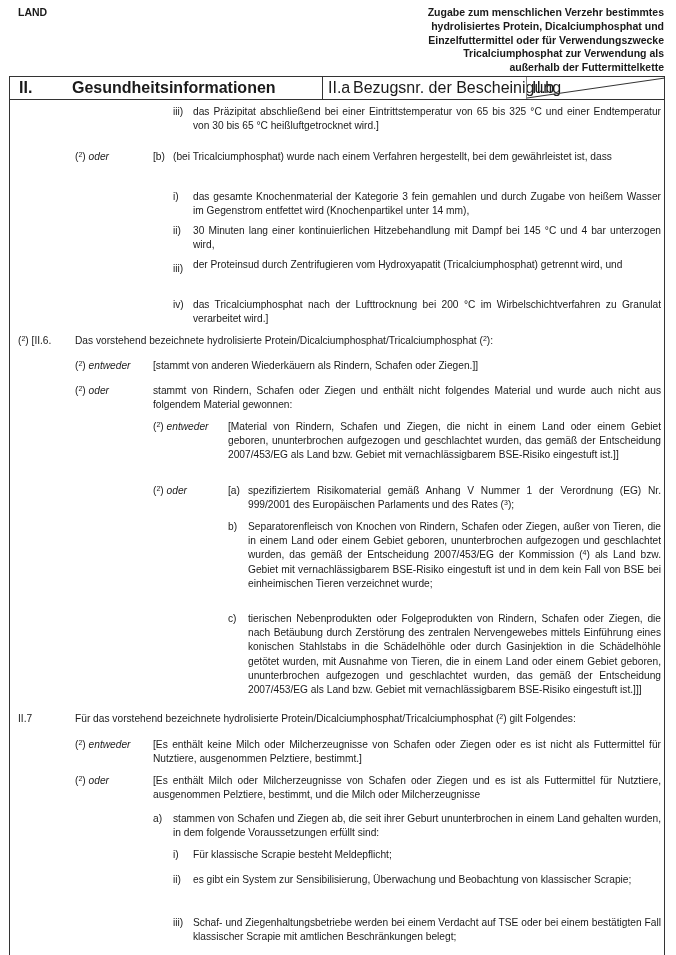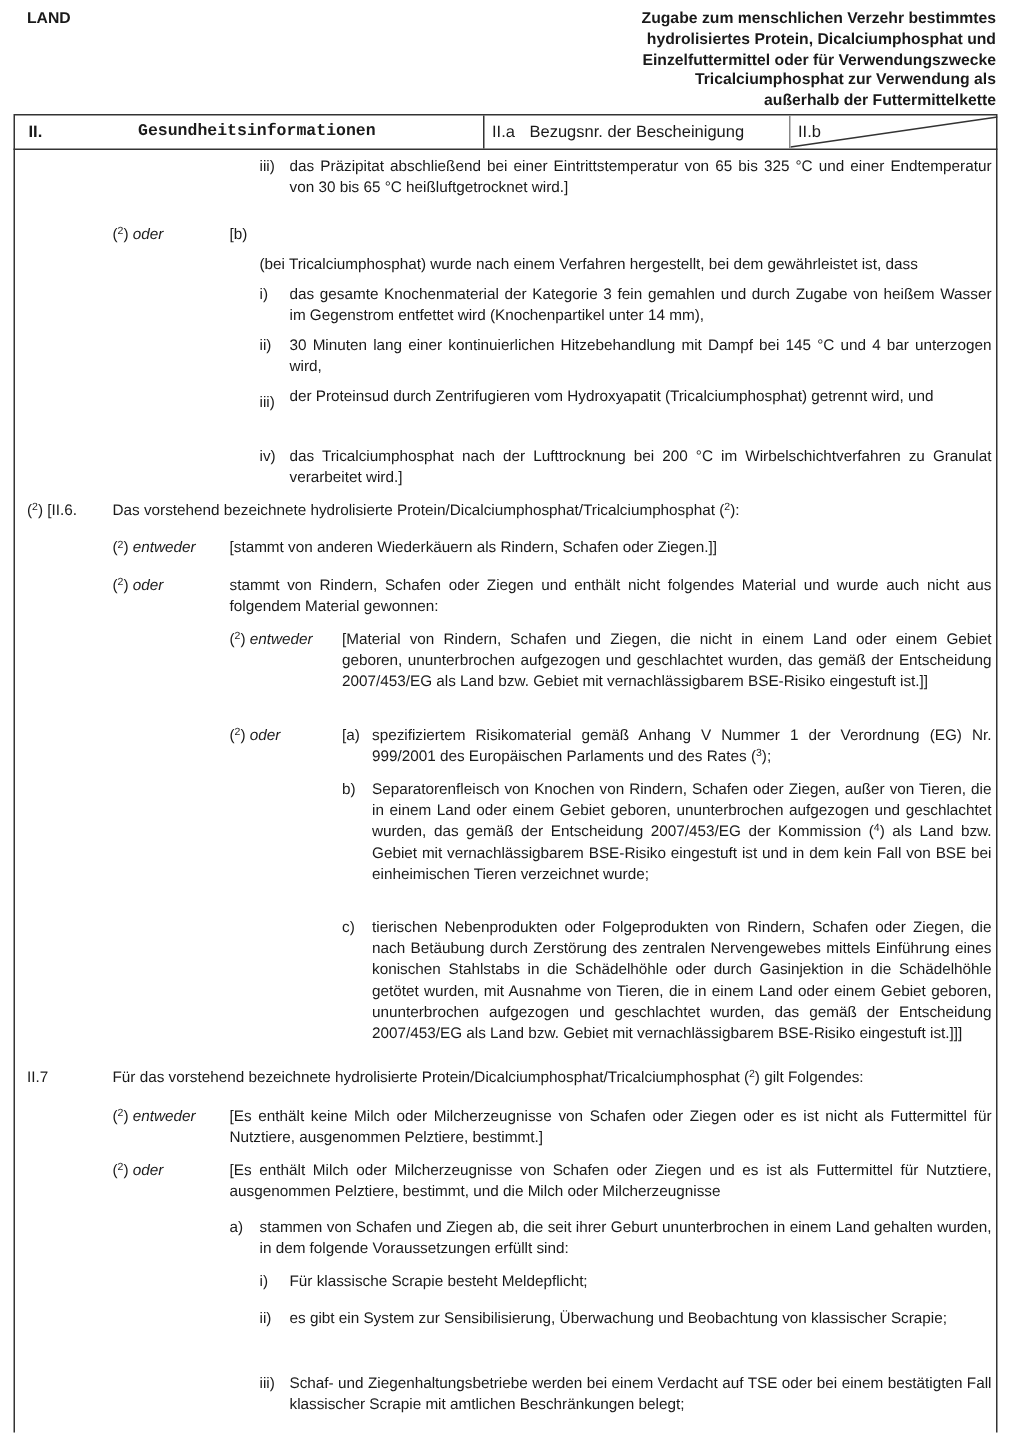--- a/index.html
+++ b/index.html
@@ -12,21 +12,21 @@
   .ital { font-style: italic; }
   sup { font-size: 7px; line-height: 0; vertical-align: 3px; }
   .country { left: 18px; top: 6px; font-weight: bold; font-size: 10.5px; }
   .doctitle {
     right: 12px; top: 6px; width: 340px; text-align: right; font-weight: bold;
     font-size: 10.5px; line-height: 13.8px;
   }
   .hdr-table {
     left: 9px; top: 76px; width: 656px; height: 24px; border: 1px solid #333; box-sizing: border-box;
   }
-  .hdr-cell { position: absolute; top: 0; height: 22px; line-height: 22px; font-size: 11px; }
+  .hdr-cell { position: absolute; top: 0; height: 22px; line-height: 22px; font-size: 16px; }
   .vline { position: absolute; top: 0; width: 1px; height: 22px; background: #333; }
   .frame {
     left: 9px; top: 99px; width: 656px; height: 860px;
     border-left: 1px solid #333; border-right: 1px solid #333; box-sizing: border-box;
   }
   .p { position: absolute; line-height: 14.2px; text-align: justify; }
   .p.last { text-align-last: left; }
   .mark { position: absolute; line-height: 14.2px; }
 </style>
 </head>
@@ -36,39 +36,39 @@
 <div class="abs doctitle">
   <div>Zugabe zum menschlichen Verzehr bestimmtes</div>
   <div>hydrolisiertes Protein, Dicalciumphosphat und</div>
   <div>Einzelfuttermittel oder für Verwendungszwecke</div>
   <div>Tricalciumphosphat zur Verwendung als</div>
   <div>außerhalb der Futtermittelkette</div>
 </div>
 
 <div class="abs hdr-table">
   <span class="hdr-cell bold" style="left:9px;">II.</span>
-  <span class="hdr-cell bold" style="left:82px;font-family:Liberation Mono, monospace;">Gesundheitsinformationen</span>
+  <span class="hdr-cell bold" style="left:62px;">Gesundheitsinformationen</span>
   <div class="vline" style="left:312px;"></div>
   <span class="hdr-cell" style="left:318px;">II.a</span>
   <span class="hdr-cell" style="left:343px;">Bezugsnr. der Bescheinigung</span>
   <div class="vline" style="left:516px; background:#888;"></div>
   <span class="hdr-cell" style="left:522px;">II.b</span>
   <svg class="abs" style="left:517px; top:0;" width="138" height="22">
     <line x1="0" y1="21" x2="138" y2="1" stroke="#333" stroke-width="1"></line>
   </svg>
 </div>
 
 <div class="abs frame"></div>
 
 <span class="mark" style="left:173px; top:105px;">iii)</span>
 <div class="p last" style="left:193px; top:105px; width:468px;">das Präzipitat abschließend bei einer Eintrittstemperatur von 65 bis 325 °C und einer Endtemperatur von 30 bis 65 °C heißluftgetrocknet wird.]</div>
 
 <span class="mark" style="left:75px; top:150px;">(<sup>2</sup>) <span class="ital">oder</span></span>
 <span class="mark" style="left:153px; top:150px;">[b)</span>
-<div class="p last" style="left:173px; top:150px; width:488px;margin-top:20px;">(bei Tricalciumphosphat) wurde nach einem Verfahren hergestellt, bei dem gewährleistet ist, dass</div>
+<div class="p last" style="left:173px; top:150px; width:488px;">(bei Tricalciumphosphat) wurde nach einem Verfahren hergestellt, bei dem gewährleistet ist, dass</div>
 
 <span class="mark" style="left:173px; top:190px;">i)</span>
 <div class="p last" style="left:193px; top:190px; width:468px;">das gesamte Knochenmaterial der Kategorie 3 fein gemahlen und durch Zugabe von heißem Wasser im Gegenstrom entfettet wird (Knochenpartikel unter 14 mm),</div>
 
 <span class="mark" style="left:173px; top:224px;">ii)</span>
 <div class="p last" style="left:193px; top:224px; width:468px;">30 Minuten lang einer kontinuierlichen Hitzebehandlung mit Dampf bei 145 °C und 4 bar unterzogen wird,</div>
 
 <span class="mark" style="left:173px; top:262px;">iii)</span>
 <div class="p last" style="left:193px; top:258px; width:468px;">der Proteinsud durch Zentrifugieren vom Hydroxyapatit (Tricalciumphosphat) getrennt wird, und</div>
 

